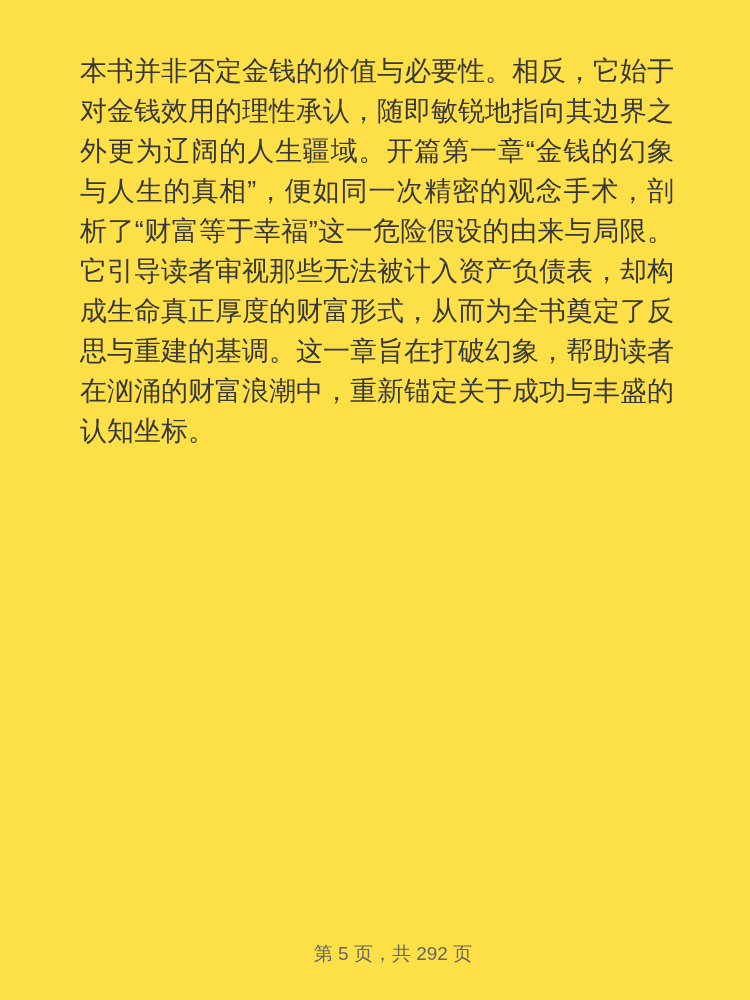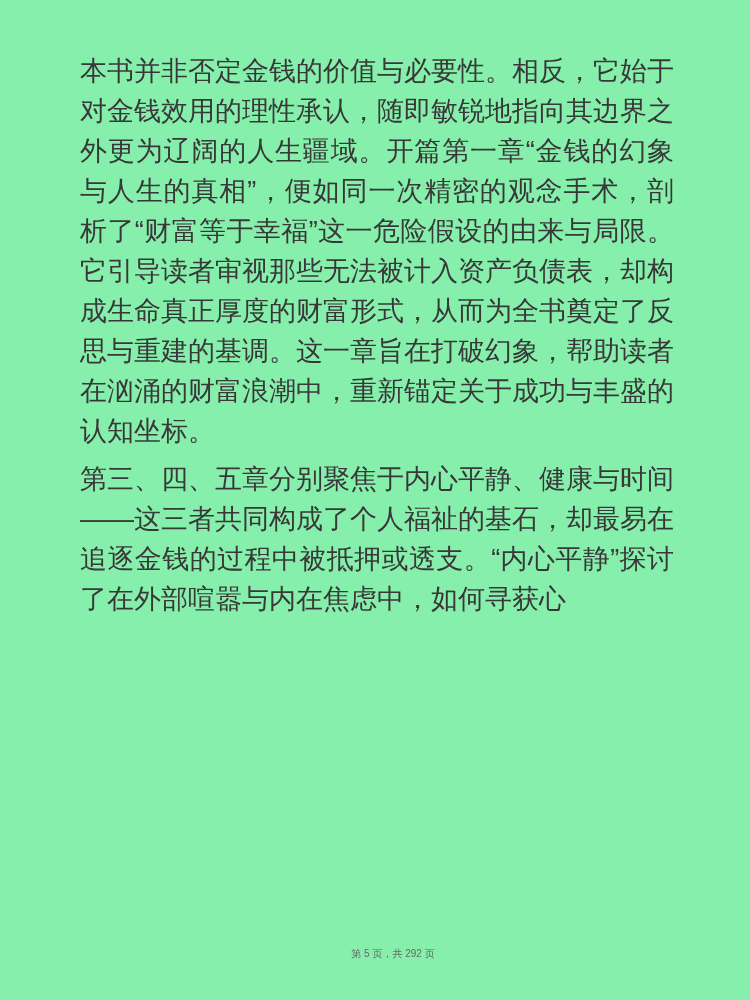--- a/index.html
+++ b/index.html
@@ -4,21 +4,21 @@
 <style>
   html, body {
     margin: 0;
     padding: 0;
     background: #ffffff;
   }
   .page {
     position: relative;
     width: 750px;
     height: 1000px;
-    background: #86efac;
+    background: #fde047;
     overflow: hidden;
     font-family: "Liberation Sans", sans-serif;
   }
   .content {
     position: absolute;
     left: 80px;
     top: 51px;
     width: 594px;
   }
   .para {
@@ -28,28 +28,27 @@
     text-align: justify;
     color: #383838;
     word-break: break-all;
   }
   .footer {
     position: absolute;
     left: 0;
     right: 0;
     top: 944px;
     text-align: center;
-    font-size: 10px;
+    font-size: 19px;
     line-height: 20px;
     color: #666666;
     margin-left: 36px;
   }
 </style>
 </head>
 <body>
 
 <div class="page">
   <div class="content">
     <p class="para">本书并非否定金钱的价值与必要性。相反，它始于对金钱效用的理性承认，随即敏锐地指向其边界之外更为辽阔的人生疆域。开篇第一章“金钱的幻象与人生的真相”，便如同一次精密的观念手术，剖析了“财富等于幸福”这一危险假设的由来与局限。它引导读者审视那些无法被计入资产负债表，却构成生命真正厚度的财富形式，从而为全书奠定了反思与重建的基调。这一章旨在打破幻象，帮助读者在汹涌的财富浪潮中，重新锚定关于成功与丰盛的认知坐标。</p>
-    <p class="para">第三、四、五章分别聚焦于内心平静、健康与时间——这三者共同构成了个人福祉的基石，却最易在追逐金钱的过程中被抵押或透支。“内心平静”探讨了在外部喧嚣与内在焦虑中，如何寻获心</p>
   </div>
   <div class="footer">第 5 页，共 292 页</div>
 </div>
 
 </body></html>

